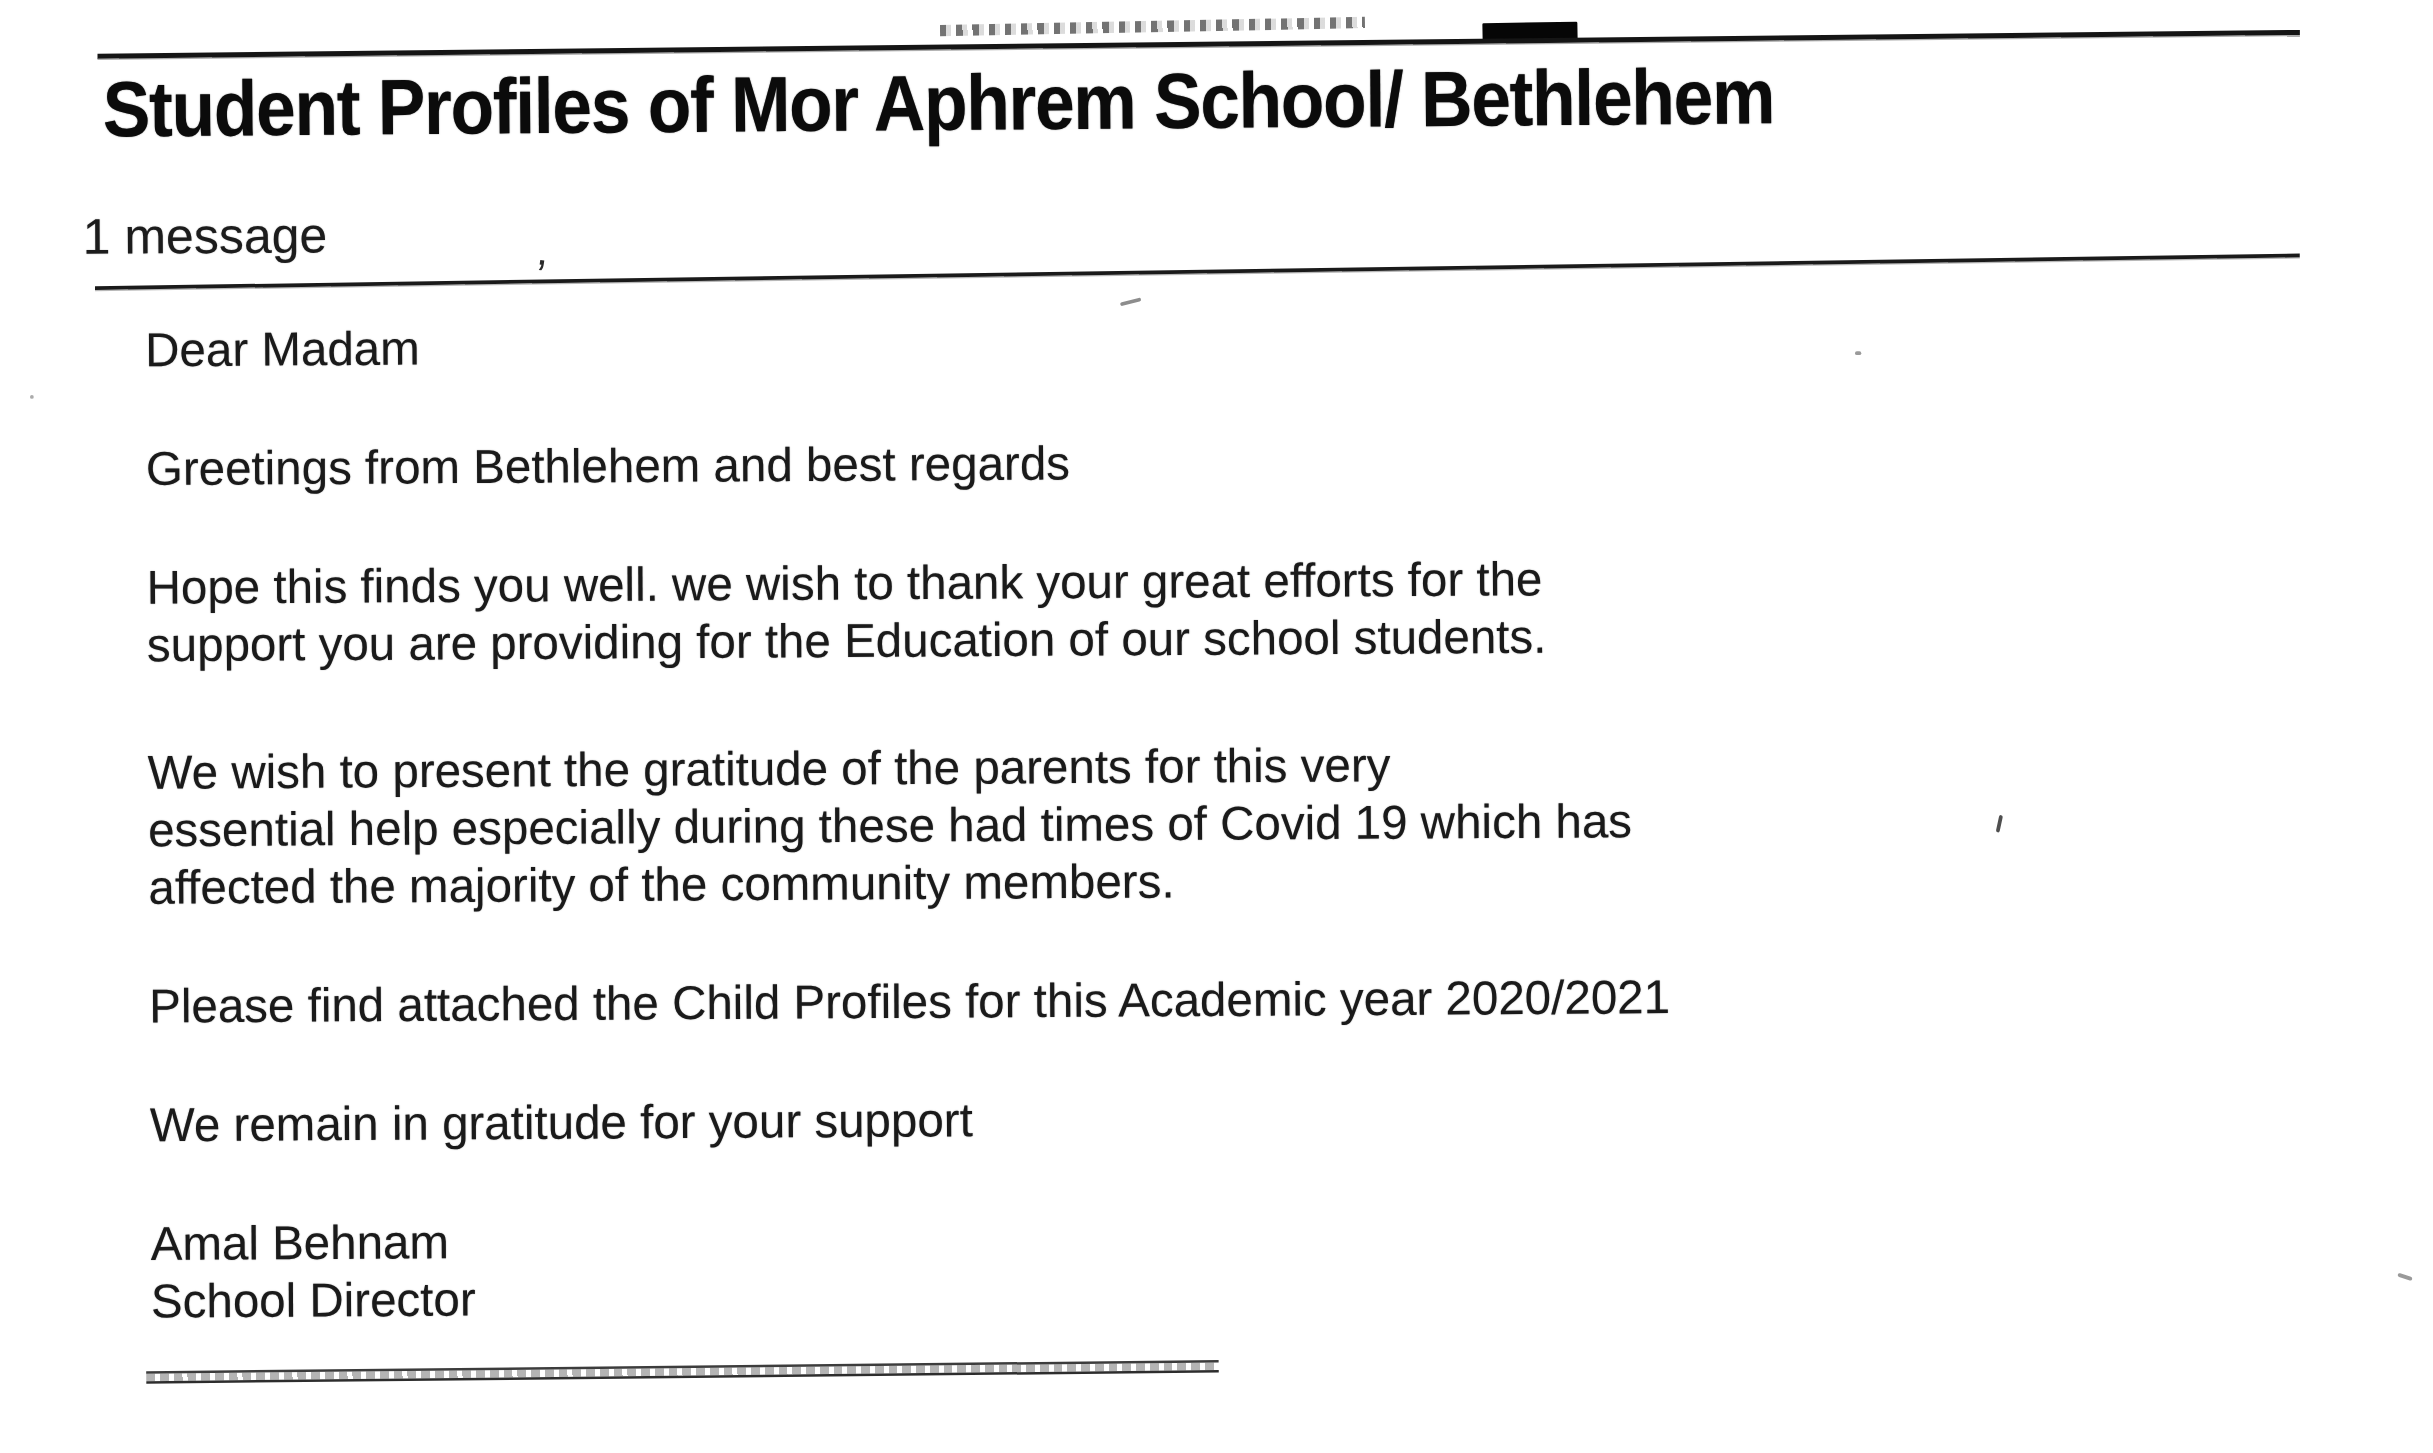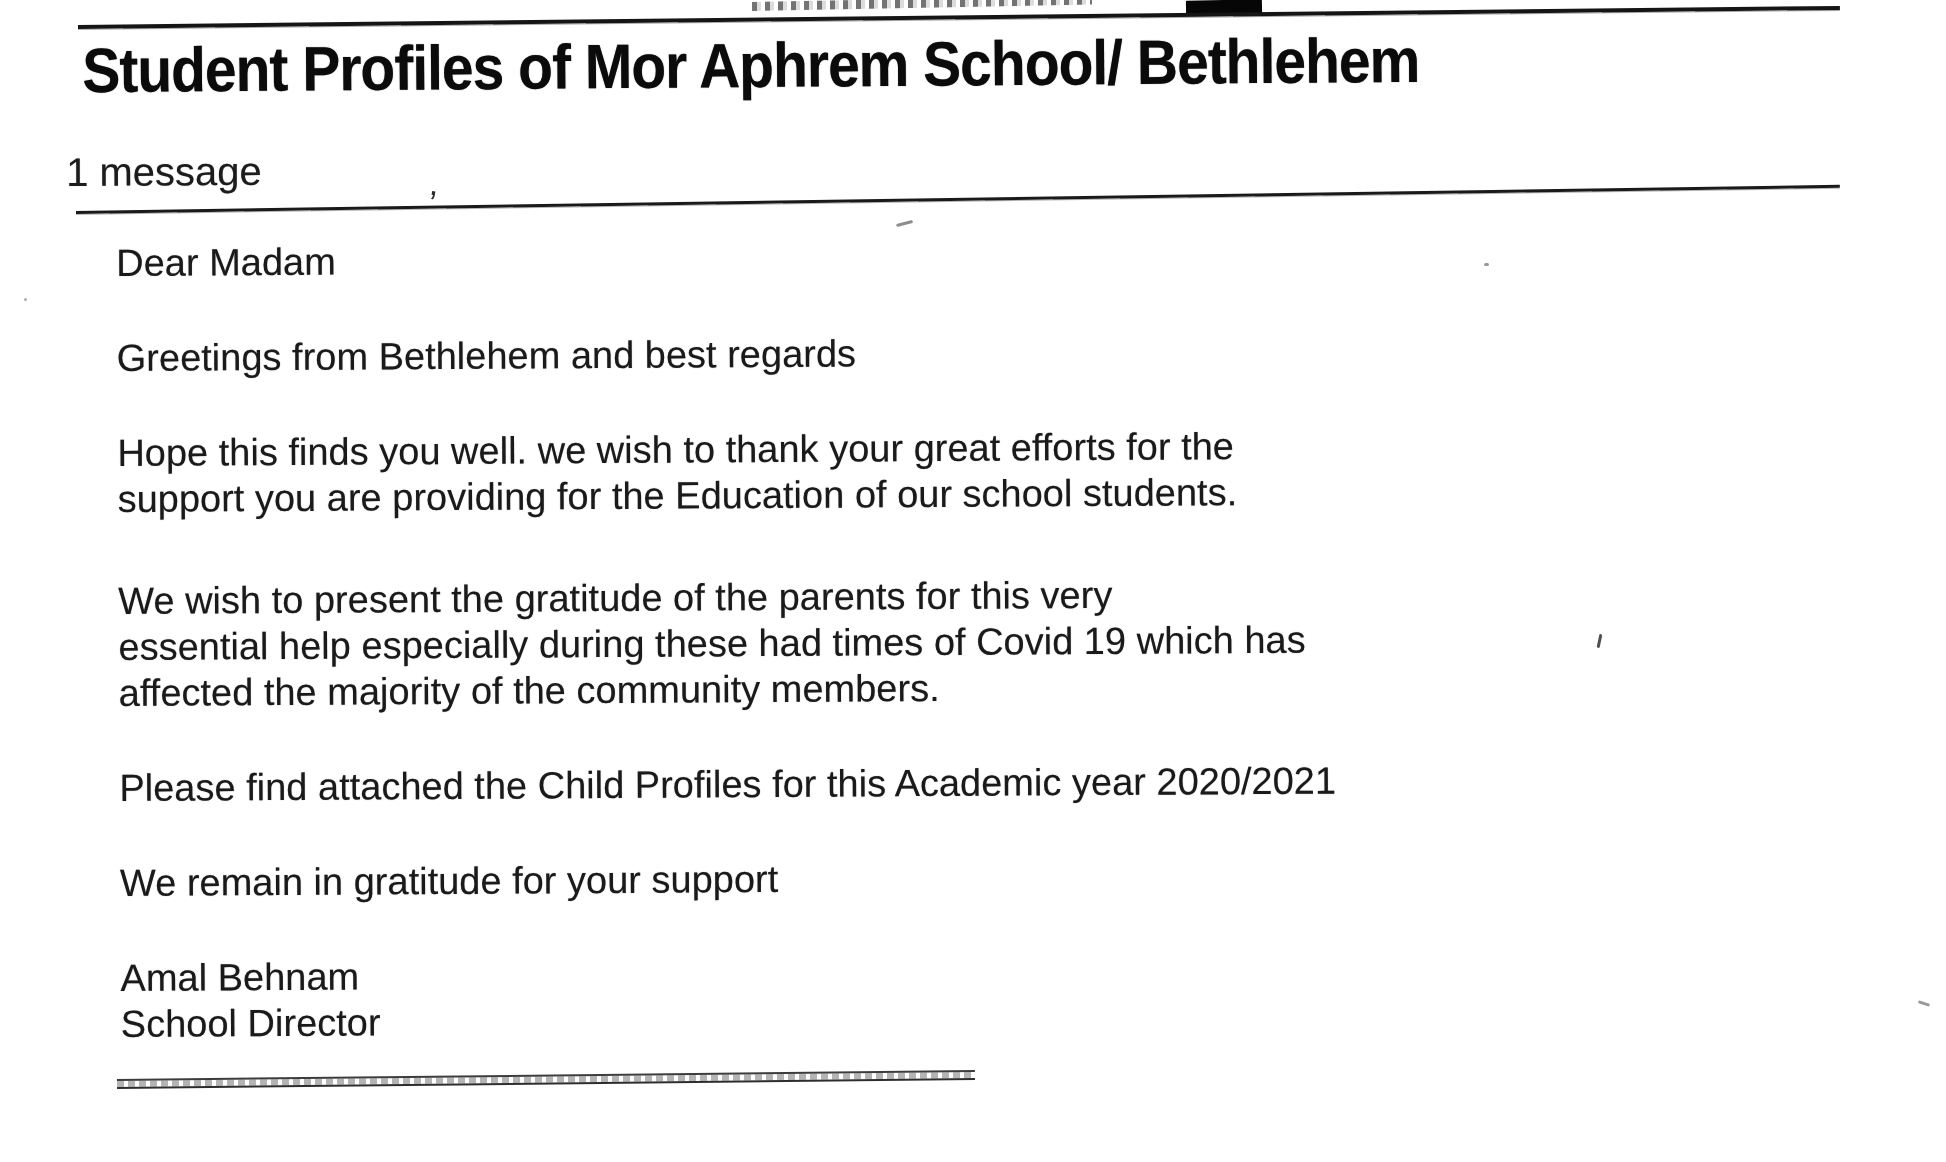--- a/index.html
+++ b/index.html
@@ -4,21 +4,21 @@
 <style>
   html,body{margin:0;padding:0;}
   body{
     width:1946px;height:1162px;
     background:#ffffff;
     font-family:"Liberation Sans","DejaVu Sans",sans-serif;
     color:#171717;
     overflow:hidden;
     position:relative;
   }
-  .page{position:absolute;inset:0;}
+  .page{position:absolute;inset:0;margin-top:18px;}
 
   
   .speckle-band{
     position:absolute;left:752px;top:2px;width:340px;height:9px;
     background:repeating-linear-gradient(90deg,#5a5a5a 0 5px,rgba(90,90,90,.25) 5px 9px,transparent 9px 13px);
     transform:rotate(-1.1deg);transform-origin:left center;opacity:.85;
   }
   .black-chunk{
     position:absolute;left:1186px;top:0;width:76px;height:15px;
     background:#060606;transform:rotate(-1deg);border-radius:1px;

